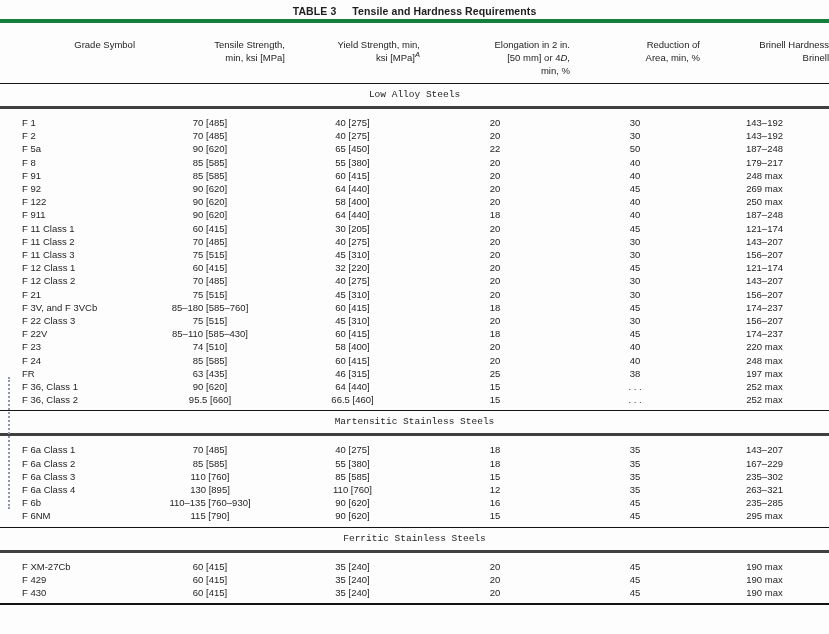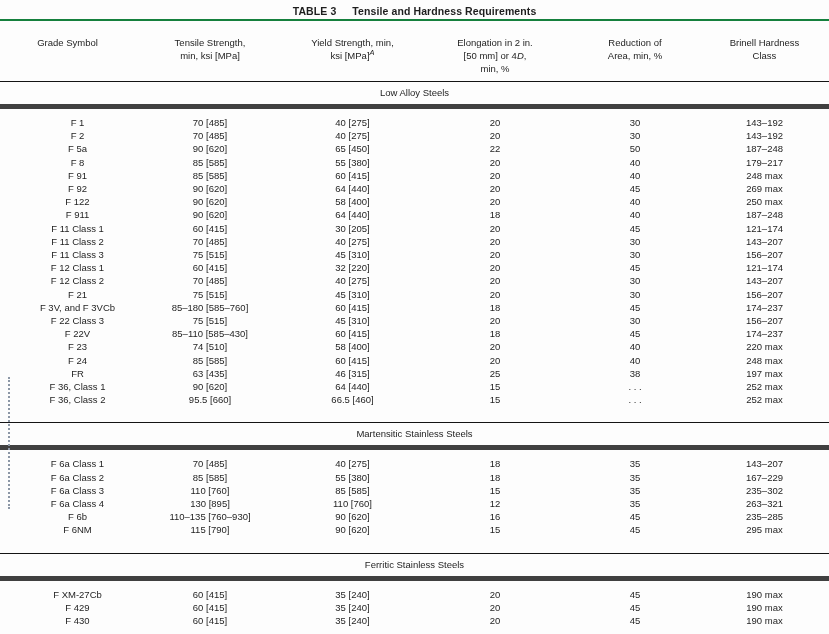--- a/index.html
+++ b/index.html
@@ -4,43 +4,43 @@
 <style>
   html, body { margin:0; padding:0; background:#e8e8e8; }
   .page {
     position:relative; width:829px; height:634px; margin:0 auto;
     background:#fdfdfd; color:#1e1e1e; overflow:hidden;
     font-family:"Liberation Sans", sans-serif;
   }
   .table-title {
     display:flex; justify-content:center; align-items:flex-end; gap:16px;
     height:15px; padding-top:2px; padding-bottom:2px;
-    border-bottom:2px solid #15803d;
+    border-bottom:4px solid #15803d;
     font-size:10.5px; font-weight:bold; letter-spacing:0.1px;
   }
   table.req {
     width:829px; table-layout:fixed; border-collapse:collapse;
     border-bottom:2px solid #141414; font-size:9.5px; color:#1e1e1e;
   }
   thead th {
-    font-weight:normal; vertical-align:top; text-align:center;
-    padding:15px 14px 6px; line-height:13px;
+    font-weight:normal; vertical-align:top; text-align:right;
+    padding:15px 0 6px; line-height:13px;
   }
   sup.fn { font-style:italic; font-size:7.5px; line-height:0; }
   .ital { font-style:italic; }
   tr.section-row td {
     text-align:center; line-height:13px; padding:4px 0 5px;
-    border-top:1px solid #141414; border-bottom:5px solid #404040;
+    border-top:1px solid #141414; border-bottom:3px solid #404040;font-family:Liberation Mono, monospace;
   }
   tr.data-row td {
     line-height:13.2px; padding:0 2px; text-align:center; white-space:nowrap;
   }
-  tr.data-row td.col-grade { text-align:center; padding-left:22px; }
+  tr.data-row td.col-grade { text-align:left; padding-left:22px; }
   tbody tr.data-row:nth-child(2) td { padding-top:7px; }
-  tbody tr.data-row:last-child td { padding-bottom:16px; }
+  tbody tr.data-row:last-child td { padding-bottom:4px; }
   .change-bar {
     position:absolute; left:8px; top:377px; height:132px; width:0;
     border-left:2px dotted #8c97a6;
   }
 </style>
 </head>
 <body>
 
 <div class="page">
 
@@ -77,21 +77,21 @@
           <div>Elongation in 2 in.</div>
           <div><span>[50 mm] or 4</span><span class="ital">D</span><span>,</span></div>
           <div>min, %</div>
         </th>
         <th>
           <div>Reduction of</div>
           <div>Area, min, %</div>
         </th>
         <th>
           <div>Brinell Hardness</div>
-          <div>Class</div>
+          <div>Brinell</div>
         </th>
       </tr>
     </thead>
   <tbody>
         <tr class="section-row">
           <td colspan="6">Low Alloy Steels</td>
         </tr>
         <tr class="data-row">
           <td class="col-grade">F 1</td>
           <td class="col-tensile">70 [485]</td>

